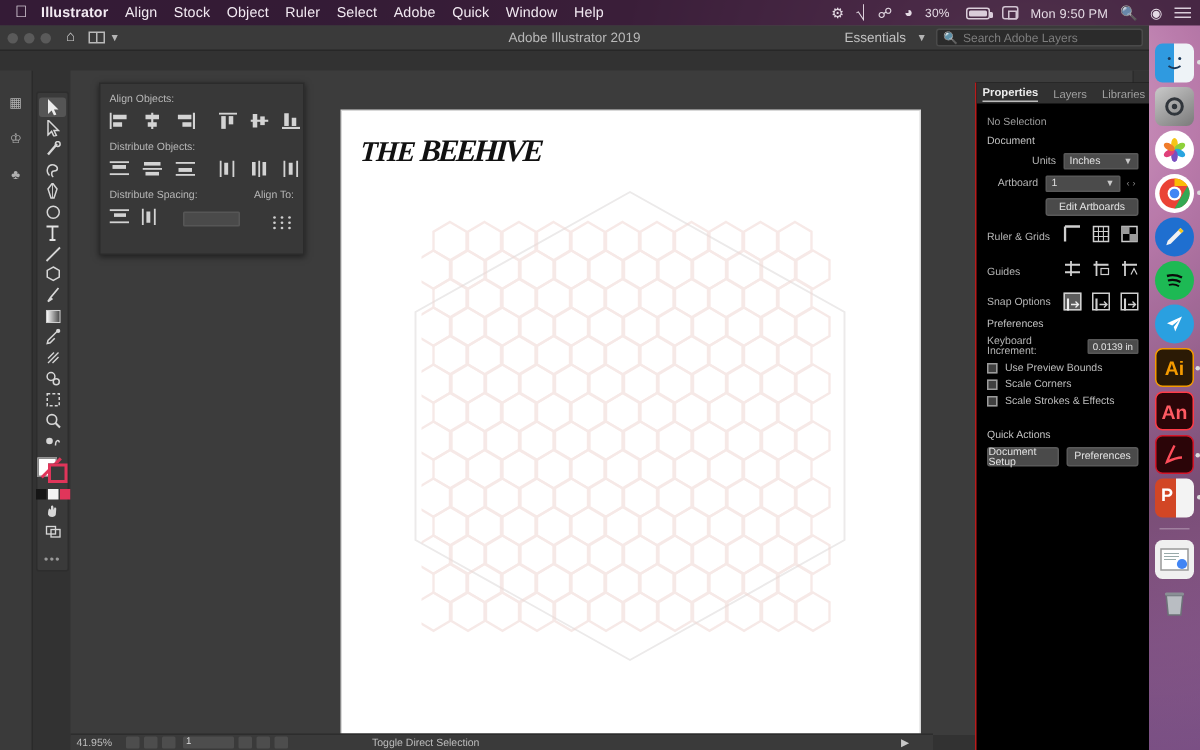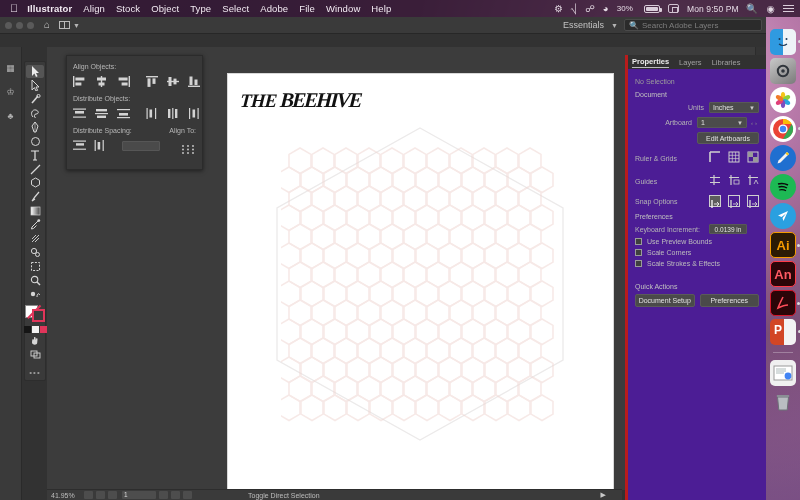--- a/index.html
+++ b/index.html
@@ -147,22 +147,22 @@
     border-top:1px solid #2d2d2d; padding-left:4px;
   }
   .sb-zoom { width:30px; }
   .sb-ctl { width:9px; height:8px; background:#4d4d4d; border-radius:1px; margin-left:3px; }
   .sb-page { width:34px; height:8px; background:#4d4d4d; border-radius:1px; margin-left:5px; color:#ddd; font-size:6.5px; padding-left:2px; }
   .sb-mode { margin-left:56px; }
   .sb-arrow { margin-left:auto; margin-right:16px; color:#c9c9c9; font-size:7px; }
 
   
   .props {
-    position:absolute; top:38px; right:0; width:141px; height:445px;
-    background:#4c1d95; border-left:3px solid #b91c1c;
+    position:absolute; top:38px; right:0; width:116px; height:445px;
+    background:#000000; border-left:1px solid #b91c1c;
   }
   .pp-tabs { display:flex; height:14px; background:#313131; align-items:center; padding-left:4px; font-size:7.5px; }
   .pp-tab { color:#a0a0a0; margin-right:10px; }
   .pp-tab.active { color:#ececec; font-weight:bold; border-bottom:1px solid #bbb; padding-bottom:1px; }
   .pp-body { padding:5px 7px; }
   .pp-sub { color:#9c9c9c; font-size:7px; margin:4px 0 5px; }
   .pp-head { color:#c0c0c0; font-size:7px; margin:6px 0 4px; }
   .pp-field { display:flex; align-items:center; justify-content:flex-end; margin-bottom:4px; }
   .pp-field .lab { color:#b5b5b5; font-size:7px; margin-right:5px; }
   .select {
@@ -205,24 +205,24 @@
 <div id="app">
 
   <div class="wallpaper"></div>
 
   <div class="menubar">
     <span class="apple"></span>
     <span class="mi bold">Illustrator</span>
     <span class="mi">Align</span>
     <span class="mi">Stock</span>
     <span class="mi">Object</span>
-    <span class="mi">Type</span>
+    <span class="mi">Ruler</span>
     <span class="mi">Select</span>
     <span class="mi">Adobe</span>
-    <span class="mi">File</span>
+    <span class="mi">Quick</span>
     <span class="mi">Window</span>
     <span class="mi">Help</span>
     <span class="spacer"></span>
     <span class="sys">⚙</span>
     <span class="sys">⎷</span>
     <span class="sys">☍</span>
     <span class="sys">◕</span>
     <span class="sys" style="font-size:8px;">30%</span>
     <span class="sys">
       <span class="bat-shell">
@@ -251,20 +251,21 @@
       <span class="tl y"></span>
       <span class="tl g"></span>
       <span class="home-ico">⌂</span>
       <span class="arrange-ico">
         <span class="arr-box">
             <i></i>
             <i></i>
           </span>
           <span class="chev">▼</span>
       </span>
+      <span class="win-title">Adobe Illustrator 2019</span>
       <span class="tb-right">
         <span class="ws-name">Essentials</span>
         <span class="chev">▼</span>
         <span class="stock-search">
           <span class="mag">🔍</span>
           <span>Search Adobe Layers</span>
         </span>
       </span>
     </div>
 

